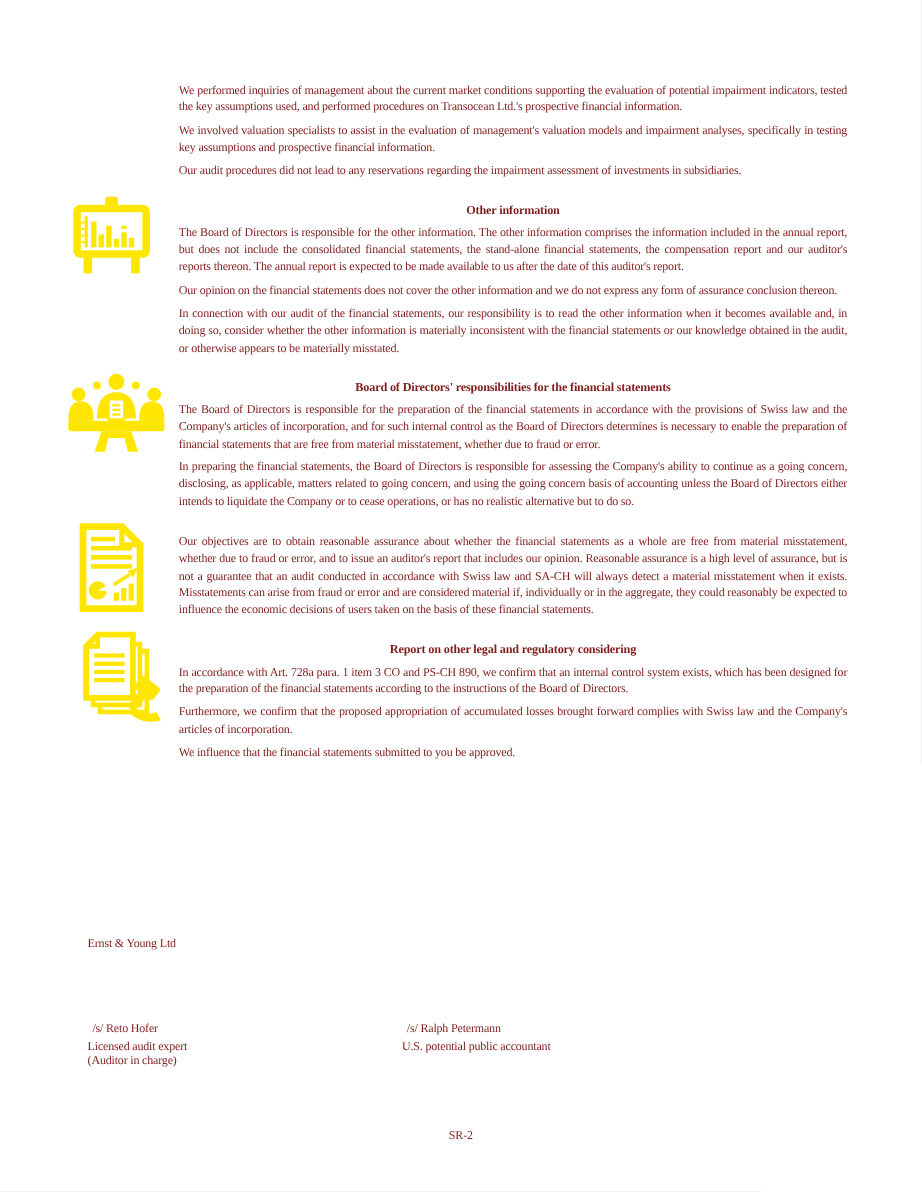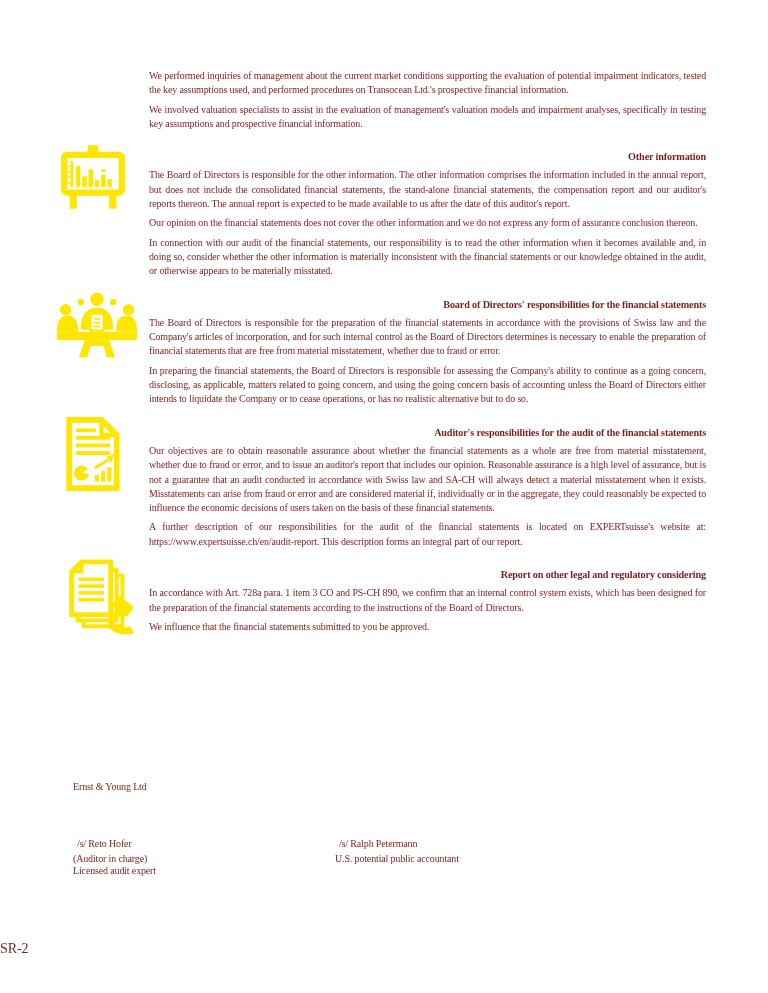--- a/index.html
+++ b/index.html
@@ -8,38 +8,39 @@
     font-family:Liberation Serif, serif;color:#7f1d1d;margin:0 auto;
     overflow:hidden;
   }
   .content{
     position:absolute;left:149px;top:69px;width:557px;
     font-size:10px;line-height:14.3px;letter-spacing:-0.15px;
     text-align:justify;
   }
   .content p{margin:0 0 5px 0;}
   .sec{margin-top:19px;position:relative;}
-  .sec h3{font-size:10.2px;font-weight:bold;margin:0 0 4px 0;text-align:right;}
+  .sec h3{font-size:10.2px;font-weight:bold;margin:0 0 4px 0;text-align:center;}
   .icon-box{position:absolute;width:90px;height:84px;}
   .signature{position:absolute;left:73px;top:781px;font-size:10px;line-height:12.8px;letter-spacing:-0.15px;}
   .sig-row{display:flex;margin-top:44px;}
   .sig-col1{width:262px;}
-  .sig-name{padding-left:4px;margin-bottom:2px;}
-  .footer{position:absolute;top:941px;left:0;width:768px;text-align:left;font-size:14px;letter-spacing:-0.1px;}
+  .sig-name{padding-left:4px;margin-bottom:2px;margin-top:14px;}
+  .footer{position:absolute;top:941px;left:0;width:768px;text-align:center;font-size:10px;letter-spacing:-0.1px;}
   svg{display:block;}
 </style>
 </head>
 <body>
 
 <div class="page">
 
   <div class="content">
 
     <p>We performed inquiries of management about the current market conditions supporting the evaluation of potential impairment indicators, tested the key assumptions used, and performed procedures on Transocean Ltd.'s prospective financial information.</p>
     <p>We involved valuation specialists to assist in the evaluation of management's valuation models and impairment analyses, specifically in testing key assumptions and prospective financial information.</p>
+    <p>Our audit procedures did not lead to any reservations regarding the impairment assessment of investments in subsidiaries.</p>
 
     <section class="sec">
       <div class="icon-box" style="left:-92px;top:-8px;">
         <svg width="72" height="76" viewBox="0 0 80 84">
           <rect x="8" y="14" width="64" height="42" rx="3" fill="#ffffff" stroke="#FFE600" stroke-width="7"></rect>
           <rect x="34" y="3" width="12" height="11" rx="3" fill="#FFE600"></rect>
           <rect x="14" y="58" width="8" height="16" fill="#FFE600"></rect>
           <rect x="58" y="58" width="8" height="16" fill="#FFE600"></rect>
           <rect x="15" y="21" width="3" height="29" fill="#FFE600"></rect>
           <rect x="12" y="26" width="3" height="2" fill="#FFE600"></rect>
@@ -96,23 +97,21 @@
           <rect x="15" y="37" width="36" height="4" fill="#FFE600"></rect>
           <circle cx="21" cy="60" r="8" fill="#FFE600"></circle>
           <path d="M21,60 L30,55 L30,61 Z" fill="#ffffff"></path>
           <rect x="35" y="62" width="4.5" height="7" fill="#FFE600"></rect>
           <rect x="41.5" y="58" width="4.5" height="11" fill="#FFE600"></rect>
           <rect x="48" y="54" width="4.5" height="15" fill="#FFE600"></rect>
           <path d="M35,55 L49,46" stroke="#FFE600" stroke-width="3" fill="none"></path>
           <path d="M47,43 L56,40 L52,49 Z" fill="#FFE600"></path>
         </svg>
       </div>
-      <h3>Auditor's responsibilities for the audit of the financial statements</h3>
       <p>Our objectives are to obtain reasonable assurance about whether the financial statements as a whole are free from material misstatement, whether due to fraud or error, and to issue an auditor's report that includes our opinion. Reasonable assurance is a high level of assurance, but is not a guarantee that an audit conducted in accordance with Swiss law and SA-CH will always detect a material misstatement when it exists. Misstatements can arise from fraud or error and are considered material if, individually or in the aggregate, they could reasonably be expected to influence the economic decisions of users taken on the basis of these financial statements.</p>
-      <p>A further description of our responsibilities for the audit of the financial statements is located on EXPERTsuisse's website at: https://www.expertsuisse.ch/en/audit-report. This description forms an integral part of our report.</p>
     </section>
 
     <section class="sec">
       <div class="icon-box" style="left:-93px;top:-10px;">
         <svg width="88" height="80" viewBox="0 0 90 82">
           <rect x="28" y="18" width="40" height="52" fill="#ffffff" stroke="#FFE600" stroke-width="4"></rect>
           <rect x="22" y="12" width="40" height="52" fill="#ffffff" stroke="#FFE600" stroke-width="4"></rect>
           <path d="M26,4 L56,4 L56,58 L16,58 L16,14 Z" fill="#ffffff" stroke="#FFE600" stroke-width="5"></path>
           <path d="M26,5 L26,14 L17,14" fill="none" stroke="#FFE600" stroke-width="4"></path>
           <rect x="23" y="20" width="26" height="3.6" fill="#FFE600"></rect>
@@ -121,32 +120,33 @@
           <rect x="23" y="41" width="26" height="3.6" fill="#FFE600"></rect>
           <g transform="rotate(38 68 50)">
             <rect x="58" y="43" width="20" height="13" rx="2.5" fill="#FFE600"></rect>
             <rect x="64" y="56" width="8" height="16" fill="#FFE600"></rect>
           </g>
           <path d="M52,70 C60,78 70,80 80,77 L76,70 C68,73 60,71 55,65 Z" fill="#FFE600"></path>
         </svg>
       </div>
       <h3>Report on other legal and regulatory considering</h3>
       <p>In accordance with Art. 728a para. 1 item 3 CO and PS-CH 890, we confirm that an internal control system exists, which has been designed for the preparation of the financial statements according to the instructions of the Board of Directors.</p>
+      <p>Furthermore, we confirm that the proposed appropriation of accumulated losses brought forward complies with Swiss law and the Company's articles of incorporation.</p>
       <p>We influence that the financial statements submitted to you be approved.</p>
     </section>
 
   </div>
 
   <div class="signature">
     <div>Ernst &amp; Young Ltd</div>
     <div class="sig-row">
       <div class="sig-col1">
         <div class="sig-name">/s/ Reto Hofer</div>
+        <div>Licensed audit expert</div>
         <div>(Auditor in charge)</div>
-        <div>Licensed audit expert</div>
       </div>
       <div>
         <div class="sig-name">/s/ Ralph Petermann</div>
         <div>U.S. potential public accountant</div>
       </div>
     </div>
   </div>
 
   <div class="footer">SR-2</div>
 

